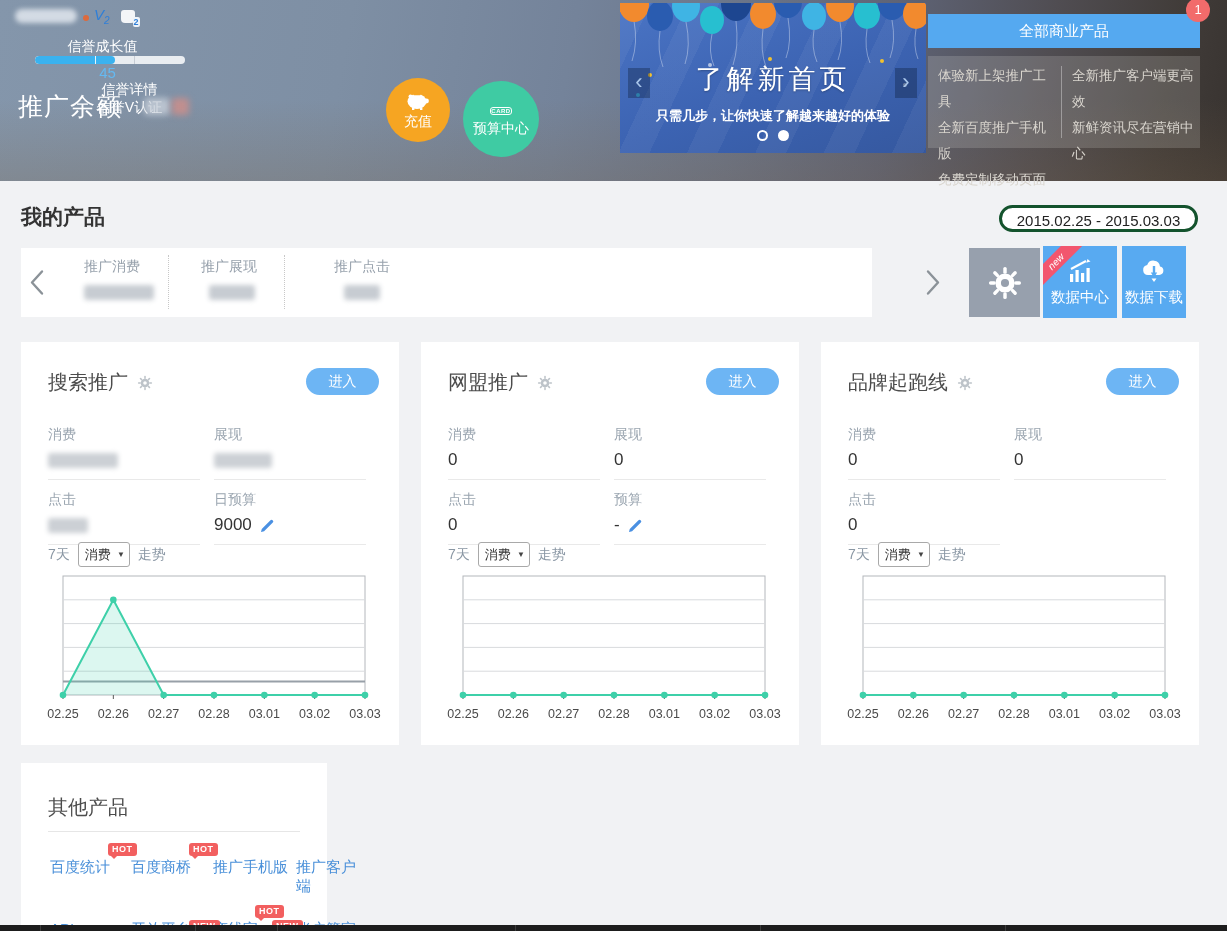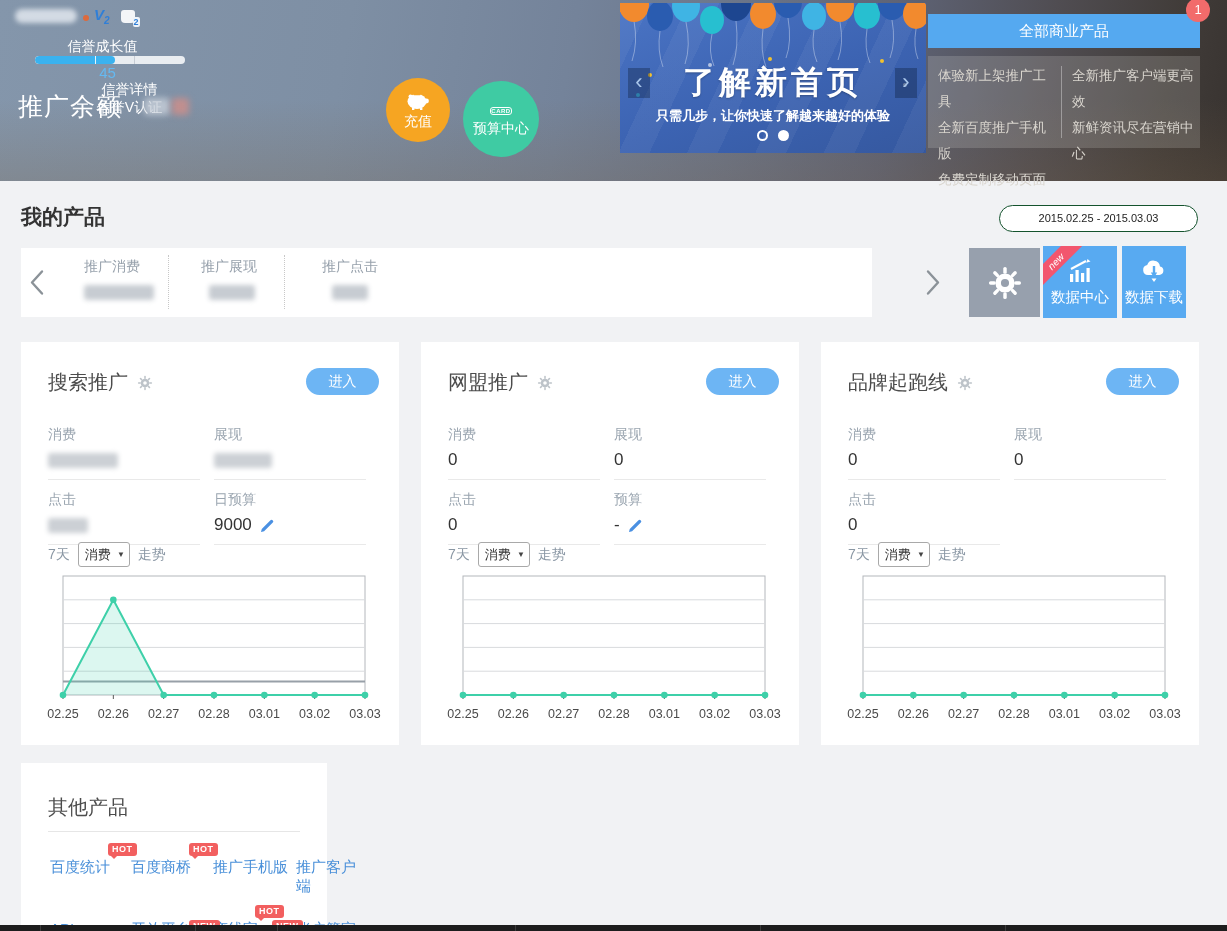--- a/index.html
+++ b/index.html
@@ -9,21 +9,21 @@
   a { text-decoration:none; }
 
   
   .header { position:absolute; left:0; top:0; width:1227px; height:181px;
     background:linear-gradient(100deg,#8496ab 0%,#7e8fa4 28%,#74839a 46%,#6a7488 60%,#5e6375 72%,#504d52 84%,#413c39 94%,#383330 100%); }
   .header::after { content:""; position:absolute; inset:0;
     background:linear-gradient(to bottom,rgba(0,0,0,0) 55%,rgba(122,100,74,0.25) 100%); pointer-events:none; }
   .user-row { position:absolute; left:15px; top:7px; height:18px; display:flex; align-items:center; z-index:2; }
   .user-blur { width:62px; height:14px; background:rgba(226,232,239,0.85); border-radius:7px; filter:blur(2.5px); }
   .user-dot { width:6px; height:6px; border-radius:50%; background:#dd6a3c; margin:4px 5px 0 6px; }
-  .v2 { color:#2f7fd8; font-weight:bold; font-size:15px; font-style:italic; }
+  .v2 { color:#2f7fd8; font-weight:normal; font-size:15px; font-style:italic; }
   .v2 sub { font-size:10px; }
   .bag { position:relative; margin-left:11px; width:14px; height:13px; background:#f3f5f8; border-radius:3px 3px 4px 4px; }
   .bag i { position:absolute; right:-5px; bottom:-4px; font-style:normal; font-size:9px; font-weight:bold;
     color:#2f7fd8; background:#eef3f9; border-radius:2px; padding:0 1px; line-height:10px; }
   .credit-row { position:absolute; left:20px; top:38px; display:flex; align-items:center; color:#fff; font-size:14px; z-index:2;flex-direction:column; }
   .pbar { position:relative; margin-left:15px; width:150px; height:8px; border-radius:4px; background:#e9edf1; overflow:hidden; }
   .pbar-fill { position:absolute; left:0; top:0; height:8px; background:#3ab2ef; border-radius:4px; }
   .pbar-tick1 { position:absolute; left:40%; top:0; width:1px; height:8px; background:rgba(255,255,255,0.85); }
   .pbar-tick2 { position:absolute; left:66%; top:0; width:1px; height:8px; background:#c7cdd5; }
   .pval { color:#64b9f1; margin-left:10px; font-size:15px; }
@@ -38,22 +38,22 @@
   .card-chip { width:27px; height:14px; border:1.5px solid #fff; border-radius:3px; font-size:6px; font-weight:bold;
     color:#fff; text-align:center; line-height:11px; letter-spacing:0.5px; }
   .card-chip-bar { width:27px; height:3px; background:#fff; margin-top:2px; border-radius:1px; }
   .circle-btn .lbl { margin-top:3px; }
 
   
   .banner { position:absolute; left:620px; top:3px; width:306px; height:150px; overflow:hidden; cursor:pointer;
     background:linear-gradient(160deg,#4a74c4 0%,#3c63b2 55%,#35589f 100%); z-index:2; }
   .banner::before { content:""; position:absolute; inset:0;
     background:repeating-linear-gradient(115deg,rgba(255,255,255,0.05) 0 28px,rgba(255,255,255,0) 28px 62px); }
-  .banner-title { position:absolute; left:0; right:0; top:58px; text-align:center; color:#fff; font-size:32px;
-    font-weight:bold; letter-spacing:4px; text-shadow:0 1px 2px rgba(0,0,0,0.25); }
+  .banner-title { position:absolute; left:0; right:0; top:58px; text-align:center; color:#fff; font-size:27px;
+    font-weight:normal; letter-spacing:4px; text-shadow:0 1px 2px rgba(0,0,0,0.25); }
   .banner-sub { position:absolute; left:0; right:0; top:104px; text-align:center; color:#fff; font-size:13px; font-weight:bold; }
   .banner-dots { position:absolute; left:0; right:0; top:127px; display:flex; justify-content:center; gap:10px; }
   .bdot { width:11px; height:11px; border-radius:50%; cursor:pointer; }
   .bdot.hollow { border:2px solid #fff; background:transparent; }
   .bdot.solid { background:#fff; }
   .banner-nav { position:absolute; top:65px; width:22px; height:30px; background:rgba(12,28,58,0.35); color:#a9c6ea;
     font-size:22px; line-height:27px; text-align:center; cursor:pointer; }
   .banner-prev { left:8px; } .banner-next { right:9px; }
 
   
@@ -62,22 +62,22 @@
   .panel-badge { position:absolute; left:1186px; top:-2px; width:24px; height:24px; border-radius:50%; background:#f26b6b;
     color:#fff; font-size:13px; text-align:center; line-height:24px; z-index:3; }
   .panel-links { position:absolute; left:928px; top:56px; width:272px; height:92px; background:rgba(248,246,243,0.16);
     display:flex; padding:7px 0 7px 10px; z-index:2; }
   .panel-col { display:flex; flex-direction:column; }
   .panel-col a { color:#d9d5ce; font-size:13.5px; line-height:26px; }
   .panel-divider { width:1px; background:rgba(255,255,255,0.35); margin:3px 10px 3px 8px; }
 
   
   .sec-title { position:absolute; left:21px; top:203px; font-size:21px; font-weight:bold; color:#333; }
-  .date-pill { position:absolute; left:999px; top:205px; width:199px; height:27px; background:#fff; border:1px solid #14532d;
-    border-radius:14px; text-align:center; line-height:25px; font-size:11px; color:#222; cursor:pointer; }
+  .date-pill { position:absolute; left:999px; top:205px; width:199px; height:27px; background:#fff; border:3px solid #14532d;
+    border-radius:14px; text-align:center; line-height:25px; font-size:15px; color:#222; cursor:pointer; }
 
   .overview { position:absolute; left:21px; top:248px; width:851px; height:69px; background:#fff; }
   .ov-chev { position:absolute; top:21px; width:16px; height:27px; color:#8b9298; cursor:pointer; }
   .ov-prev { left:8px; transform:scaleX(-1); }
   .ov-next { left:904px; }
   .ov-stat { position:absolute; top:10px; }
   .ov-stat .lbl { font-size:14px; color:#97a1ac; }
   .ov-blur { height:15px; background:#c7ccd2; border-radius:3px; filter:blur(2.5px); margin-top:9px; }
   .ov-sep { position:absolute; top:7px; width:0; height:54px; border-left:1px dotted #c8c8c8; }
   .gear-btn { position:absolute; left:948px; top:0; width:71px; height:69px; background:#97a0ad; display:flex;
@@ -280,21 +280,21 @@
     <div class="ov-stat" style="left:63px">
       <div class="lbl">推广消费</div>
       <div class="ov-blur" style="width:70px"></div>
     </div>
     <div class="ov-sep" style="left:147px"></div>
     <div class="ov-stat" style="left:180px">
       <div class="lbl">推广展现</div>
       <div class="ov-blur" style="width:46px;margin-left:8px"></div>
     </div>
     <div class="ov-sep" style="left:263px"></div>
-    <div class="ov-stat" style="left:301px">
+    <div class="ov-stat" style="left:313px">
       <div class="lbl">推广点击</div>
       <div class="ov-blur" style="width:36px;margin-left:10px"></div>
     </div>
     <svg class="ov-chev ov-next" viewBox="0 0 16 26">
         <use href="#chev"></use>
       </svg>
     <div class="gear-btn">
       <svg width="36" height="36" viewBox="0 0 24 24">
           <use href="#gear"></use>
         </svg>

